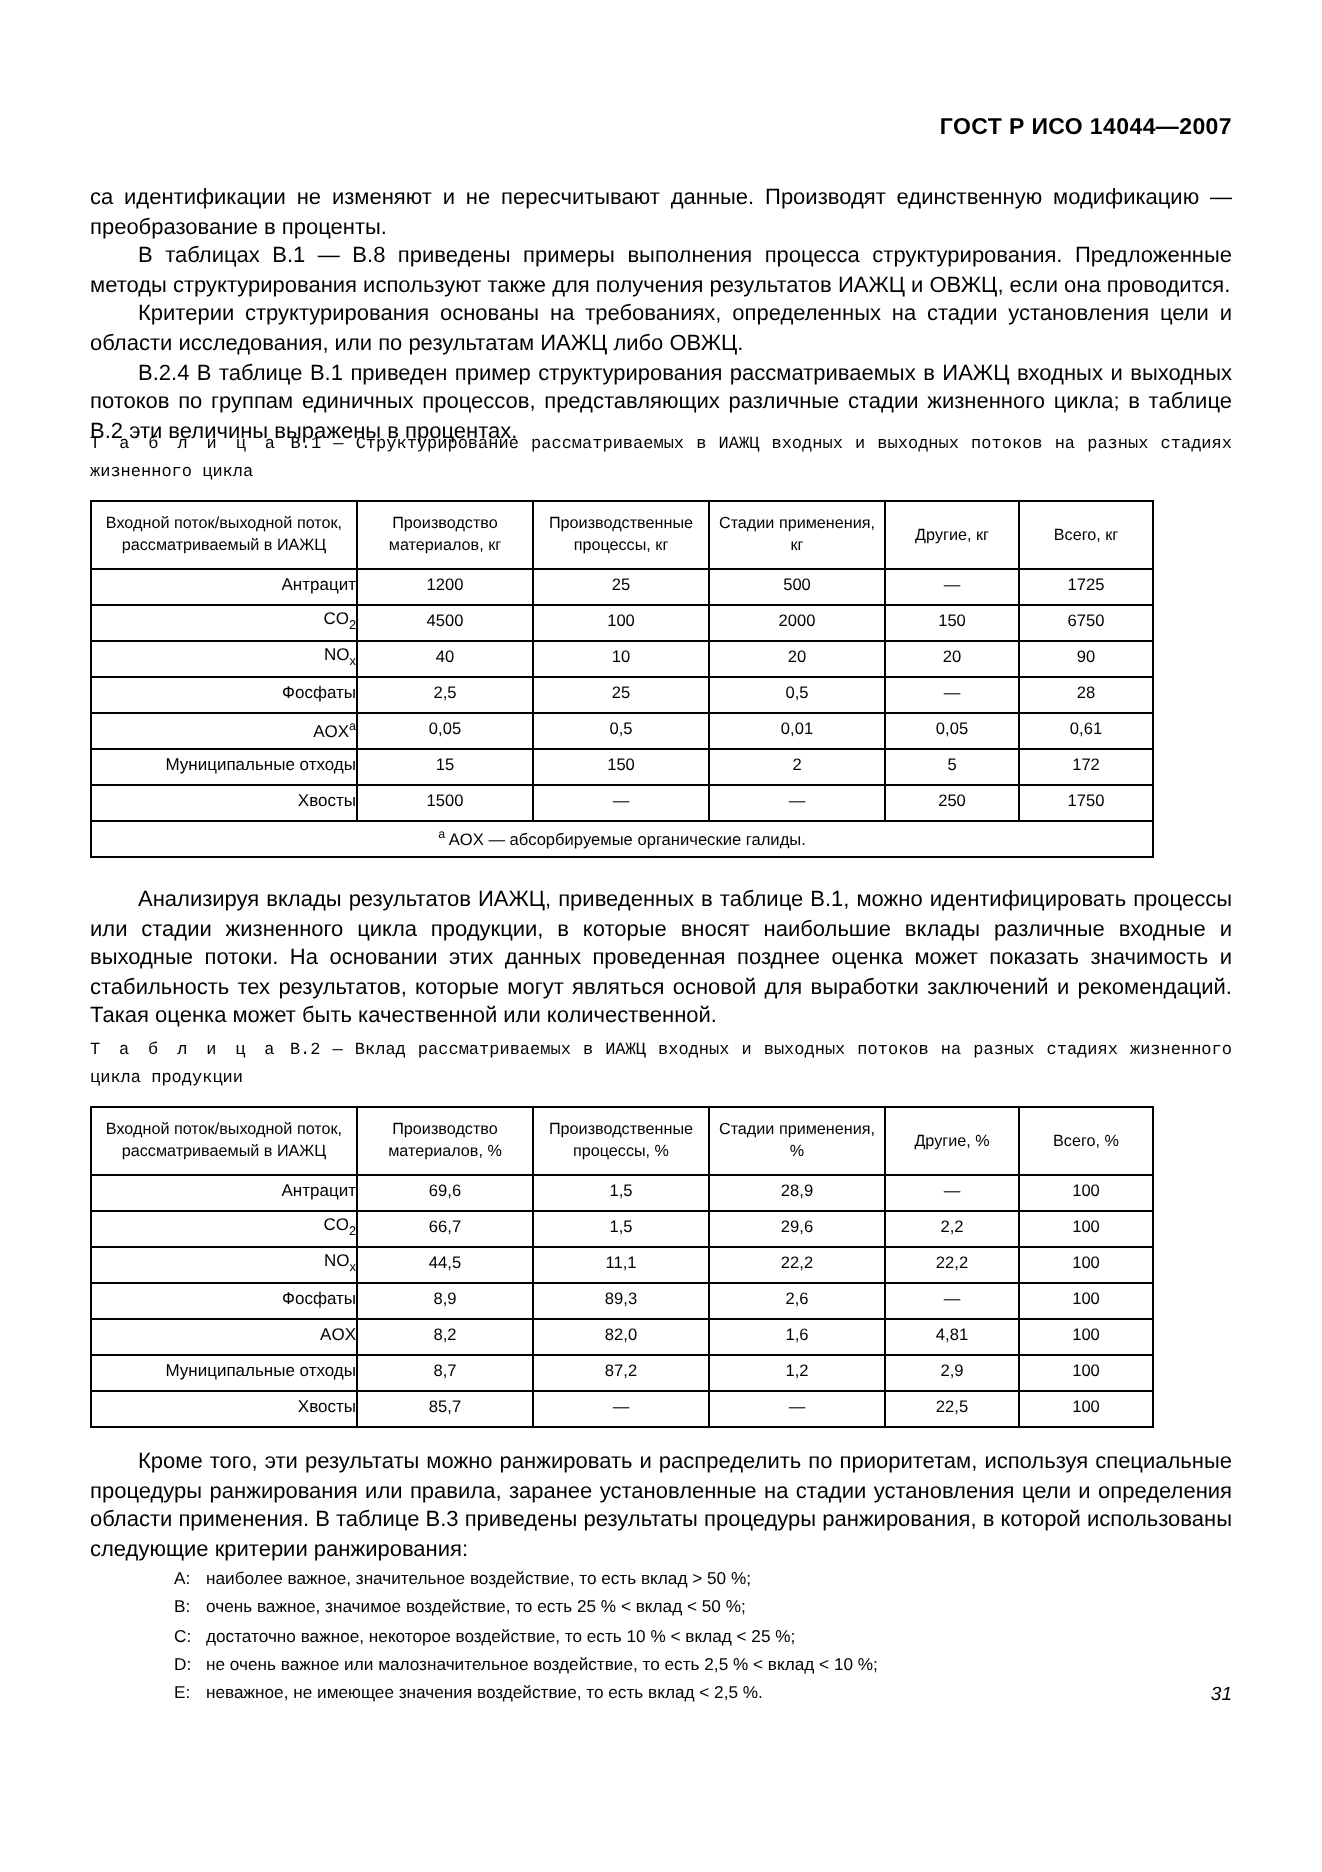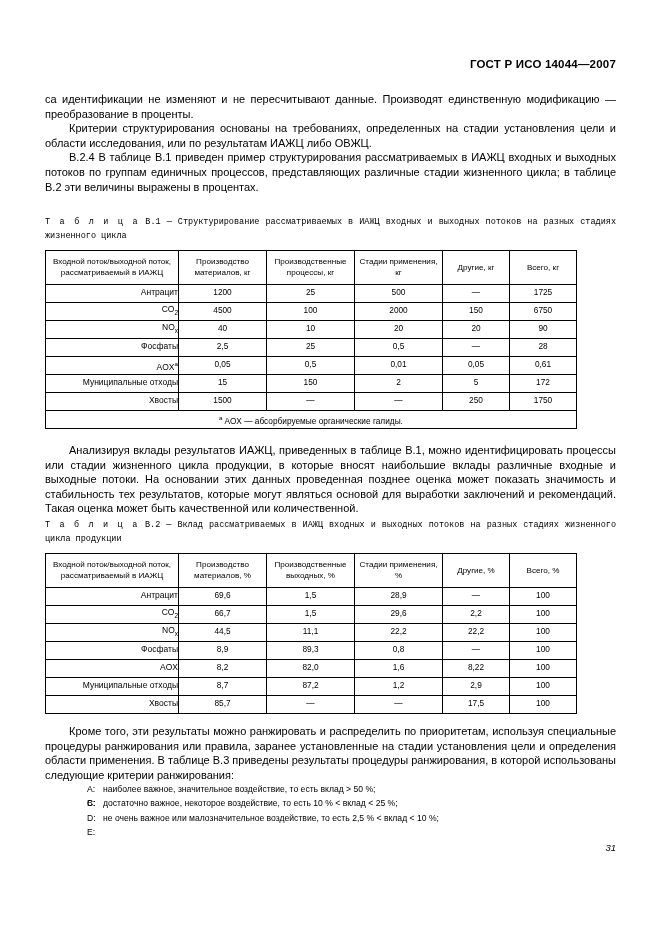--- a/index.html
+++ b/index.html
@@ -139,20 +139,21 @@
 </style>
 </head>
 <body>
 
 <div class="page">
 
   <div class="doc-header">ГОСТ Р ИСО 14044—2007</div>
 
   <div class="body-block" style="top:92px;">
     <p class="para">са идентификации не изменяют и не пересчитывают данные. Производят единственную модификацию — преоб­разование в проценты.</p>
+    <p class="para indent">В таблицах B.1 — B.8 приведены примеры выполнения процесса структурирования. Предложенные методы структурирования используют также для получения результатов ИАЖЦ и ОВЖЦ, если она проводится.</p>
     <p class="para indent">Критерии структурирования основаны на требованиях, определенных на стадии установления цели и области исследования, или по результатам ИАЖЦ либо ОВЖЦ.</p>
     <p class="para indent">B.2.4  В таблице B.1 приведен пример структурирования рассматриваемых в ИАЖЦ входных и выходных потоков по группам единичных процессов, представляющих различные стадии жизненного цикла; в таблице B.2 эти величины выражены в процентах.</p>
   </div>
 
   <div class="body-block" style="top:216px;">
     <p class="tbl-caption"><span class="lbl">Т а б л и ц а</span><span> B.1 — Структурирование рассматриваемых в ИАЖЦ входных и выходных потоков на разных стадиях жизненного цикла</span></p>
   </div>
 
   <div style="position:absolute; left:45px; top:250px;">
     <table class="gost">
@@ -253,21 +254,21 @@
           <col class="c2">
           <col class="c3">
           <col class="c4">
           <col class="c5">
           <col class="c6">
         </colgroup>
       <thead>
         <tr>
           <th>Входной поток/выходной поток, рассматриваемый в ИАЖЦ</th>
           <th>Производство материалов, %</th>
-          <th>Производственные выходных, %</th>
+          <th>Производственные процессы, %</th>
           <th>Стадии применения, %</th>
           <th>Другие, %</th>
           <th>Всего, %</th>
         </tr>
       </thead>
       <tbody>
         <tr>
           <td class="rowlabel">Антрацит</td>
           <td>69,6</td>
           <td>1,5</td>
@@ -288,61 +289,61 @@
           <td>44,5</td>
           <td>11,1</td>
           <td>22,2</td>
           <td>22,2</td>
           <td>100</td>
         </tr>
         <tr>
           <td class="rowlabel">Фосфаты</td>
           <td>8,9</td>
           <td>89,3</td>
-          <td>0,8</td>
+          <td>2,6</td>
           <td>—</td>
           <td>100</td>
         </tr>
         <tr>
           <td class="rowlabel">AOX</td>
           <td>8,2</td>
           <td>82,0</td>
           <td>1,6</td>
-          <td>8,22</td>
+          <td>4,81</td>
           <td>100</td>
         </tr>
         <tr>
           <td class="rowlabel">Муниципальные отходы</td>
           <td>8,7</td>
           <td>87,2</td>
           <td>1,2</td>
           <td>2,9</td>
           <td>100</td>
         </tr>
         <tr class="last-data">
           <td class="rowlabel">Хвосты</td>
           <td>85,7</td>
           <td>—</td>
           <td>—</td>
-          <td>17,5</td>
+          <td>22,5</td>
           <td>100</td>
         </tr>
       </tbody>
     </table>
   </div>
 
   <div class="body-block" style="top:724px;">
     <p class="para indent">Кроме того, эти результаты можно ранжировать и распределить по приоритетам, используя специальные процедуры ранжирования или правила, заранее установленные на стадии установления цели и определения области применения. В таблице B.3 приведены результаты процедуры ранжирования, в которой использованы следующие критерии ранжирования:</p>
   </div>
 
   <div class="body-block" style="top:782px;">
     <ul class="criteria">
       <li><span class="key">A:</span><span>наиболее важное, значительное воздействие, то есть вклад  &gt; 50 %;</span></li>
-      <li><span class="key">B:</span></li>
+      <li><span class="key">B:</span><span>очень важное, значимое воздействие, то есть  25 %  &lt; вклад  &lt; 50 %;</span></li>
       <li><span class="key">C:</span><span>достаточно важное, некоторое воздействие, то есть 10 % &lt; вклад  &lt; 25 %;</span></li>
       <li><span class="key">D:</span><span>не очень важное или малозначительное воздействие, то есть 2,5 %  &lt; вклад  &lt; 10 %;</span></li>
-      <li><span class="key">E:</span></li>
+      <li><span class="key">E:</span><span>неважное, не имеющее значения воздействие, то есть вклад  &lt; 2,5 %.</span></li>
     </ul>
   </div>
 
   <div class="page-number">31</div>
 
 </div>
 
 </body></html>

